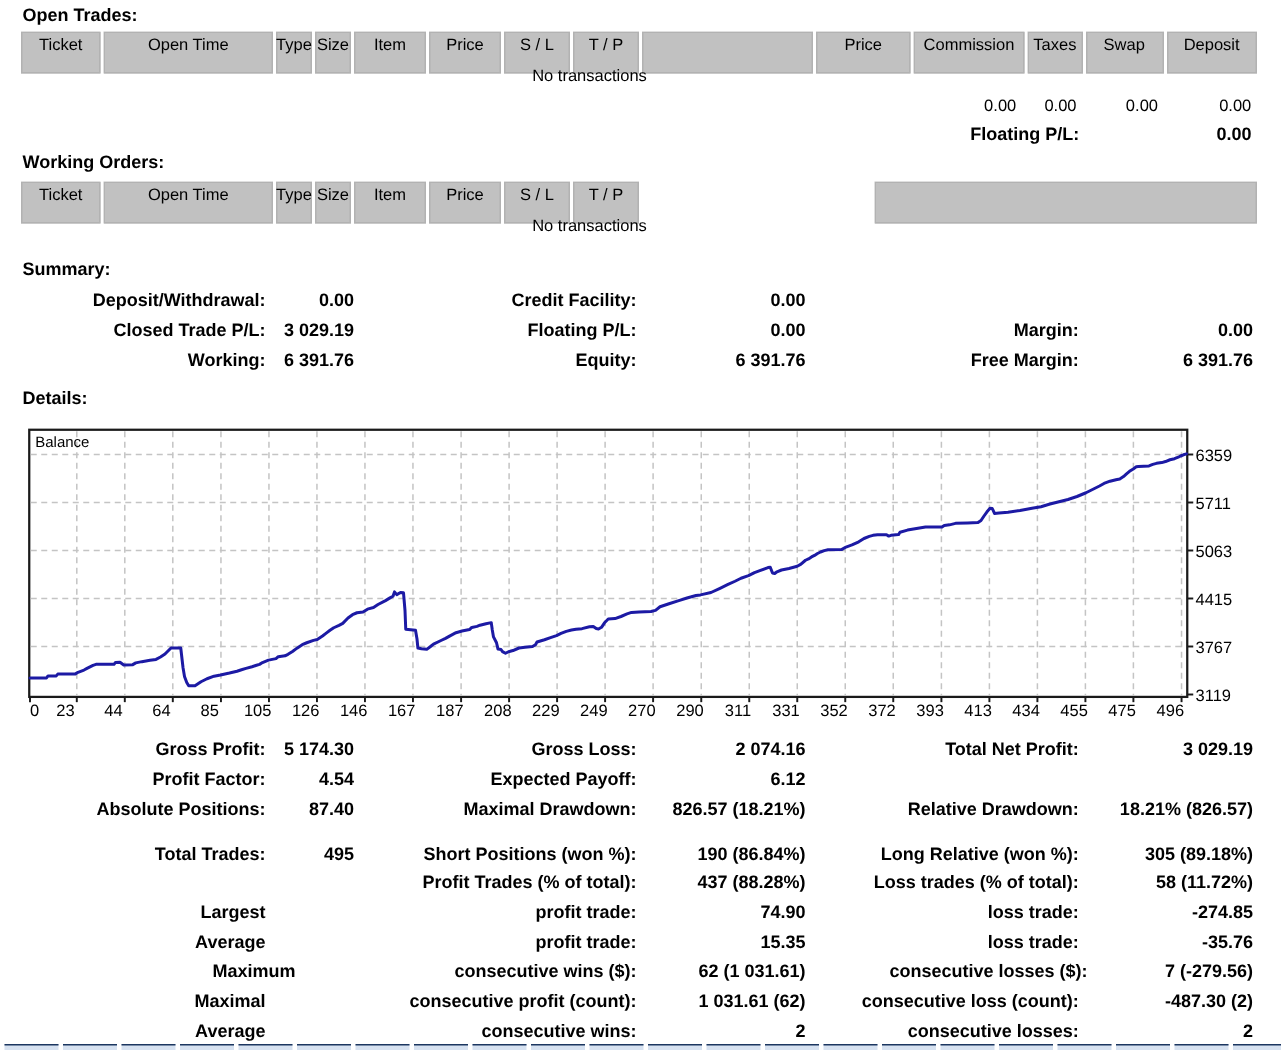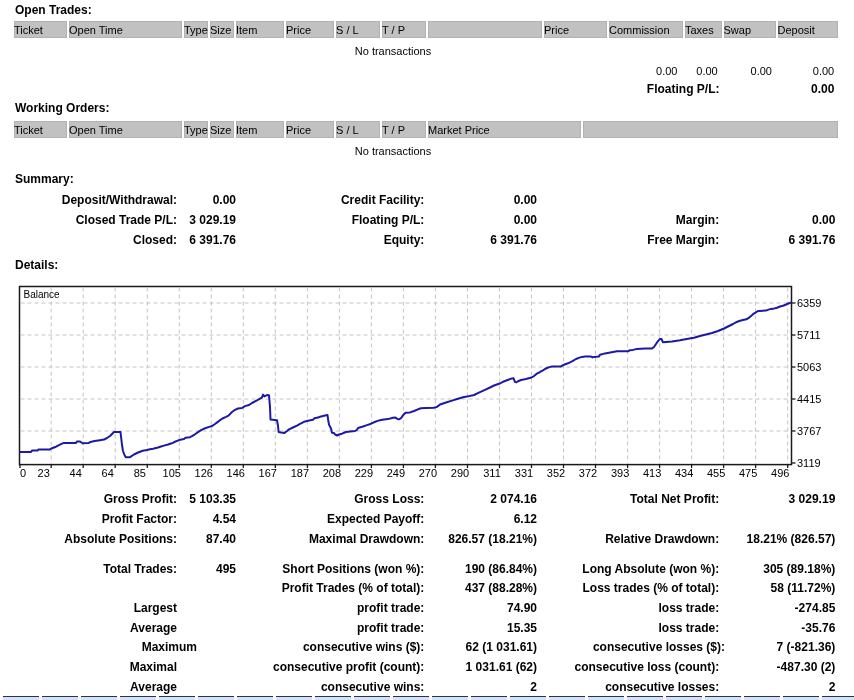--- a/index.html
+++ b/index.html
@@ -1,19 +1,19 @@
 <!DOCTYPE html>
 <html><head><meta charset="utf-8"><style>
 html,body{margin:0;padding:0;background:#fff}
 #pg{position:relative;width:854px;height:700px;overflow:hidden;font-family:"Liberation Sans",sans-serif;font-size:11px;color:#000}
 .t{position:absolute;white-space:nowrap;height:14px;line-height:14px}
 .r{text-align:right}
 .c{text-align:center}
 .b{font-weight:bold;font-size:12px}
-.h{position:absolute;background:#c1c1c1;height:17px;line-height:19px;box-shadow:inset 0 0 0 1px #b2b2b2}
+.h{position:absolute;background:#c1c1c1;height:28px;line-height:19px;text-align:center;box-shadow:inset 0 0 0 1px #b2b2b2}
 </style></head><body>
 <div id="pg">
 <div class="t b" style="left:15px;top:3px">Open Trades:</div>
 <div class="h" style="left:14px;top:21px;width:53px">Ticket</div>
 <div class="h" style="left:69px;top:21px;width:113px">Open Time</div>
 <div class="h" style="left:184px;top:21px;width:24px">Type</div>
 <div class="h" style="left:210px;top:21px;width:24px">Size</div>
 <div class="h" style="left:236px;top:21px;width:48px">Item</div>
 <div class="h" style="left:286px;top:21px;width:48px">Price</div>
 <div class="h" style="left:336px;top:21px;width:44px">S / L</div>
@@ -33,35 +33,34 @@
 <div class="t r b" style="right:19.700000000000045px;top:81.5px">0.00</div>
 <div class="t b" style="left:15px;top:101px">Working Orders:</div>
 <div class="h" style="left:14px;top:121px;width:53px">Ticket</div>
 <div class="h" style="left:69px;top:121px;width:113px">Open Time</div>
 <div class="h" style="left:184px;top:121px;width:24px">Type</div>
 <div class="h" style="left:210px;top:121px;width:24px">Size</div>
 <div class="h" style="left:236px;top:121px;width:48px">Item</div>
 <div class="h" style="left:286px;top:121px;width:48px">Price</div>
 <div class="h" style="left:336px;top:121px;width:44px">S / L</div>
 <div class="h" style="left:382px;top:121px;width:44px">T / P</div>
-<div class="h" style="left:428px;top:121px;width:153px">Market Price</div>
 <div class="h" style="left:583px;top:121px;width:255px"></div>
 <div class="t c" style="left:293px;width:200px;top:143.5px">No transactions</div>
 <div class="t b" style="left:15px;top:172px">Summary:</div>
 <div class="t r b" style="right:677px;top:192.5px">Deposit/Withdrawal:</div>
 <div class="t r b" style="right:618px;top:192.5px">0.00</div>
 <div class="t r b" style="right:429.7px;top:192.5px">Credit Facility:</div>
 <div class="t r b" style="right:317px;top:192.5px">0.00</div>
 <div class="t r b" style="right:677px;top:212.5px">Closed Trade P/L:</div>
 <div class="t r b" style="right:618px;top:212.5px">3 029.19</div>
 <div class="t r b" style="right:429.7px;top:212.5px">Floating P/L:</div>
 <div class="t r b" style="right:317px;top:212.5px">0.00</div>
 <div class="t r b" style="right:134.79999999999995px;top:212.5px">Margin:</div>
 <div class="t r b" style="right:18.700000000000045px;top:212.5px">0.00</div>
-<div class="t r b" style="right:677px;top:232.5px">Closed:</div>
+<div class="t r b" style="right:677px;top:232.5px">Working:</div>
 <div class="t r b" style="right:618px;top:232.5px">6 391.76</div>
 <div class="t r b" style="right:429.7px;top:232.5px">Equity:</div>
 <div class="t r b" style="right:317px;top:232.5px">6 391.76</div>
 <div class="t r b" style="right:134.79999999999995px;top:232.5px">Free Margin:</div>
 <div class="t r b" style="right:18.700000000000045px;top:232.5px">6 391.76</div>
 <div class="t b" style="left:15px;top:258px">Details:</div>
 <svg style="position:absolute;left:0;top:0" width="854" height="500" viewBox="0 0 854 500">
       <rect x="19.5" y="286.5" width="772.0" height="178.10000000000002" fill="#fff" stroke="#1a1a1a" stroke-width="1.5"></rect>
       <line x1="20.5" y1="303" x2="790.5" y2="303" stroke="#c4c4c4" stroke-width="1" stroke-dasharray="4,3"></line>
       <line x1="20.5" y1="335" x2="790.5" y2="335" stroke="#c4c4c4" stroke-width="1" stroke-dasharray="4,3"></line>
@@ -151,60 +150,60 @@
       <text x="556.0" y="477" font-size="11" text-anchor="middle">352</text>
       <text x="588.0" y="477" font-size="11" text-anchor="middle">372</text>
       <text x="620.1" y="477" font-size="11" text-anchor="middle">393</text>
       <text x="652.1" y="477" font-size="11" text-anchor="middle">413</text>
       <text x="684.1" y="477" font-size="11" text-anchor="middle">434</text>
       <text x="716.1" y="477" font-size="11" text-anchor="middle">455</text>
       <text x="748.1" y="477" font-size="11" text-anchor="middle">475</text>
       <text x="780.2" y="477" font-size="11" text-anchor="middle">496</text>
     </svg>
 <div class="t r b" style="right:677px;top:492px">Gross Profit:</div>
-<div class="t r b" style="right:618px;top:492px">5 103.35</div>
+<div class="t r b" style="right:618px;top:492px">5 174.30</div>
 <div class="t r b" style="right:429.7px;top:492px">Gross Loss:</div>
 <div class="t r b" style="right:317px;top:492px">2 074.16</div>
 <div class="t r b" style="right:134.79999999999995px;top:492px">Total Net Profit:</div>
 <div class="t r b" style="right:18.700000000000045px;top:492px">3 029.19</div>
 <div class="t r b" style="right:677px;top:512px">Profit Factor:</div>
 <div class="t r b" style="right:618px;top:512px">4.54</div>
 <div class="t r b" style="right:429.7px;top:512px">Expected Payoff:</div>
 <div class="t r b" style="right:317px;top:512px">6.12</div>
 <div class="t r b" style="right:677px;top:531.5px">Absolute Positions:</div>
 <div class="t r b" style="right:618px;top:531.5px">87.40</div>
 <div class="t r b" style="right:429.7px;top:531.5px">Maximal Drawdown:</div>
 <div class="t r b" style="right:317px;top:531.5px">826.57 (18.21%)</div>
 <div class="t r b" style="right:134.79999999999995px;top:531.5px">Relative Drawdown:</div>
 <div class="t r b" style="right:18.700000000000045px;top:531.5px">18.21% (826.57)</div>
 <div class="t r b" style="right:677px;top:561.5px">Total Trades:</div>
 <div class="t r b" style="right:618px;top:561.5px">495</div>
 <div class="t r b" style="right:429.7px;top:561.5px">Short Positions (won %):</div>
 <div class="t r b" style="right:317px;top:561.5px">190 (86.84%)</div>
-<div class="t r b" style="right:134.79999999999995px;top:561.5px">Long Absolute (won %):</div>
+<div class="t r b" style="right:134.79999999999995px;top:561.5px">Long Relative (won %):</div>
 <div class="t r b" style="right:18.700000000000045px;top:561.5px">305 (89.18%)</div>
 <div class="t r b" style="right:429.7px;top:581px">Profit Trades (% of total):</div>
 <div class="t r b" style="right:317px;top:581px">437 (88.28%)</div>
 <div class="t r b" style="right:134.79999999999995px;top:581px">Loss trades (% of total):</div>
 <div class="t r b" style="right:18.700000000000045px;top:581px">58 (11.72%)</div>
 <div class="t r b" style="right:677px;top:601px">Largest</div>
 <div class="t r b" style="right:429.7px;top:601px">profit trade:</div>
 <div class="t r b" style="right:317px;top:601px">74.90</div>
 <div class="t r b" style="right:134.79999999999995px;top:601px">loss trade:</div>
 <div class="t r b" style="right:18.700000000000045px;top:601px">-274.85</div>
 <div class="t r b" style="right:677px;top:620.5px">Average</div>
 <div class="t r b" style="right:429.7px;top:620.5px">profit trade:</div>
 <div class="t r b" style="right:317px;top:620.5px">15.35</div>
 <div class="t r b" style="right:134.79999999999995px;top:620.5px">loss trade:</div>
 <div class="t r b" style="right:18.700000000000045px;top:620.5px">-35.76</div>
 <div class="t r b" style="right:657px;top:640px">Maximum</div>
 <div class="t r b" style="right:429.7px;top:640px">consecutive wins ($):</div>
 <div class="t r b" style="right:317px;top:640px">62 (1 031.61)</div>
 <div class="t r b" style="right:129px;top:640px">consecutive losses ($):</div>
-<div class="t r b" style="right:18.700000000000045px;top:640px">7 (-821.36)</div>
+<div class="t r b" style="right:18.700000000000045px;top:640px">7 (-279.56)</div>
 <div class="t r b" style="right:677px;top:660px">Maximal</div>
 <div class="t r b" style="right:429.7px;top:660px">consecutive profit (count):</div>
 <div class="t r b" style="right:317px;top:660px">1 031.61 (62)</div>
 <div class="t r b" style="right:134.79999999999995px;top:660px">consecutive loss (count):</div>
 <div class="t r b" style="right:18.700000000000045px;top:660px">-487.30 (2)</div>
 <div class="t r b" style="right:677px;top:679.5px">Average</div>
 <div class="t r b" style="right:429.7px;top:679.5px">consecutive wins:</div>
 <div class="t r b" style="right:317px;top:679.5px">2</div>
 <div class="t r b" style="right:134.79999999999995px;top:679.5px">consecutive losses:</div>
 <div class="t r b" style="right:18.700000000000045px;top:679.5px">2</div>

